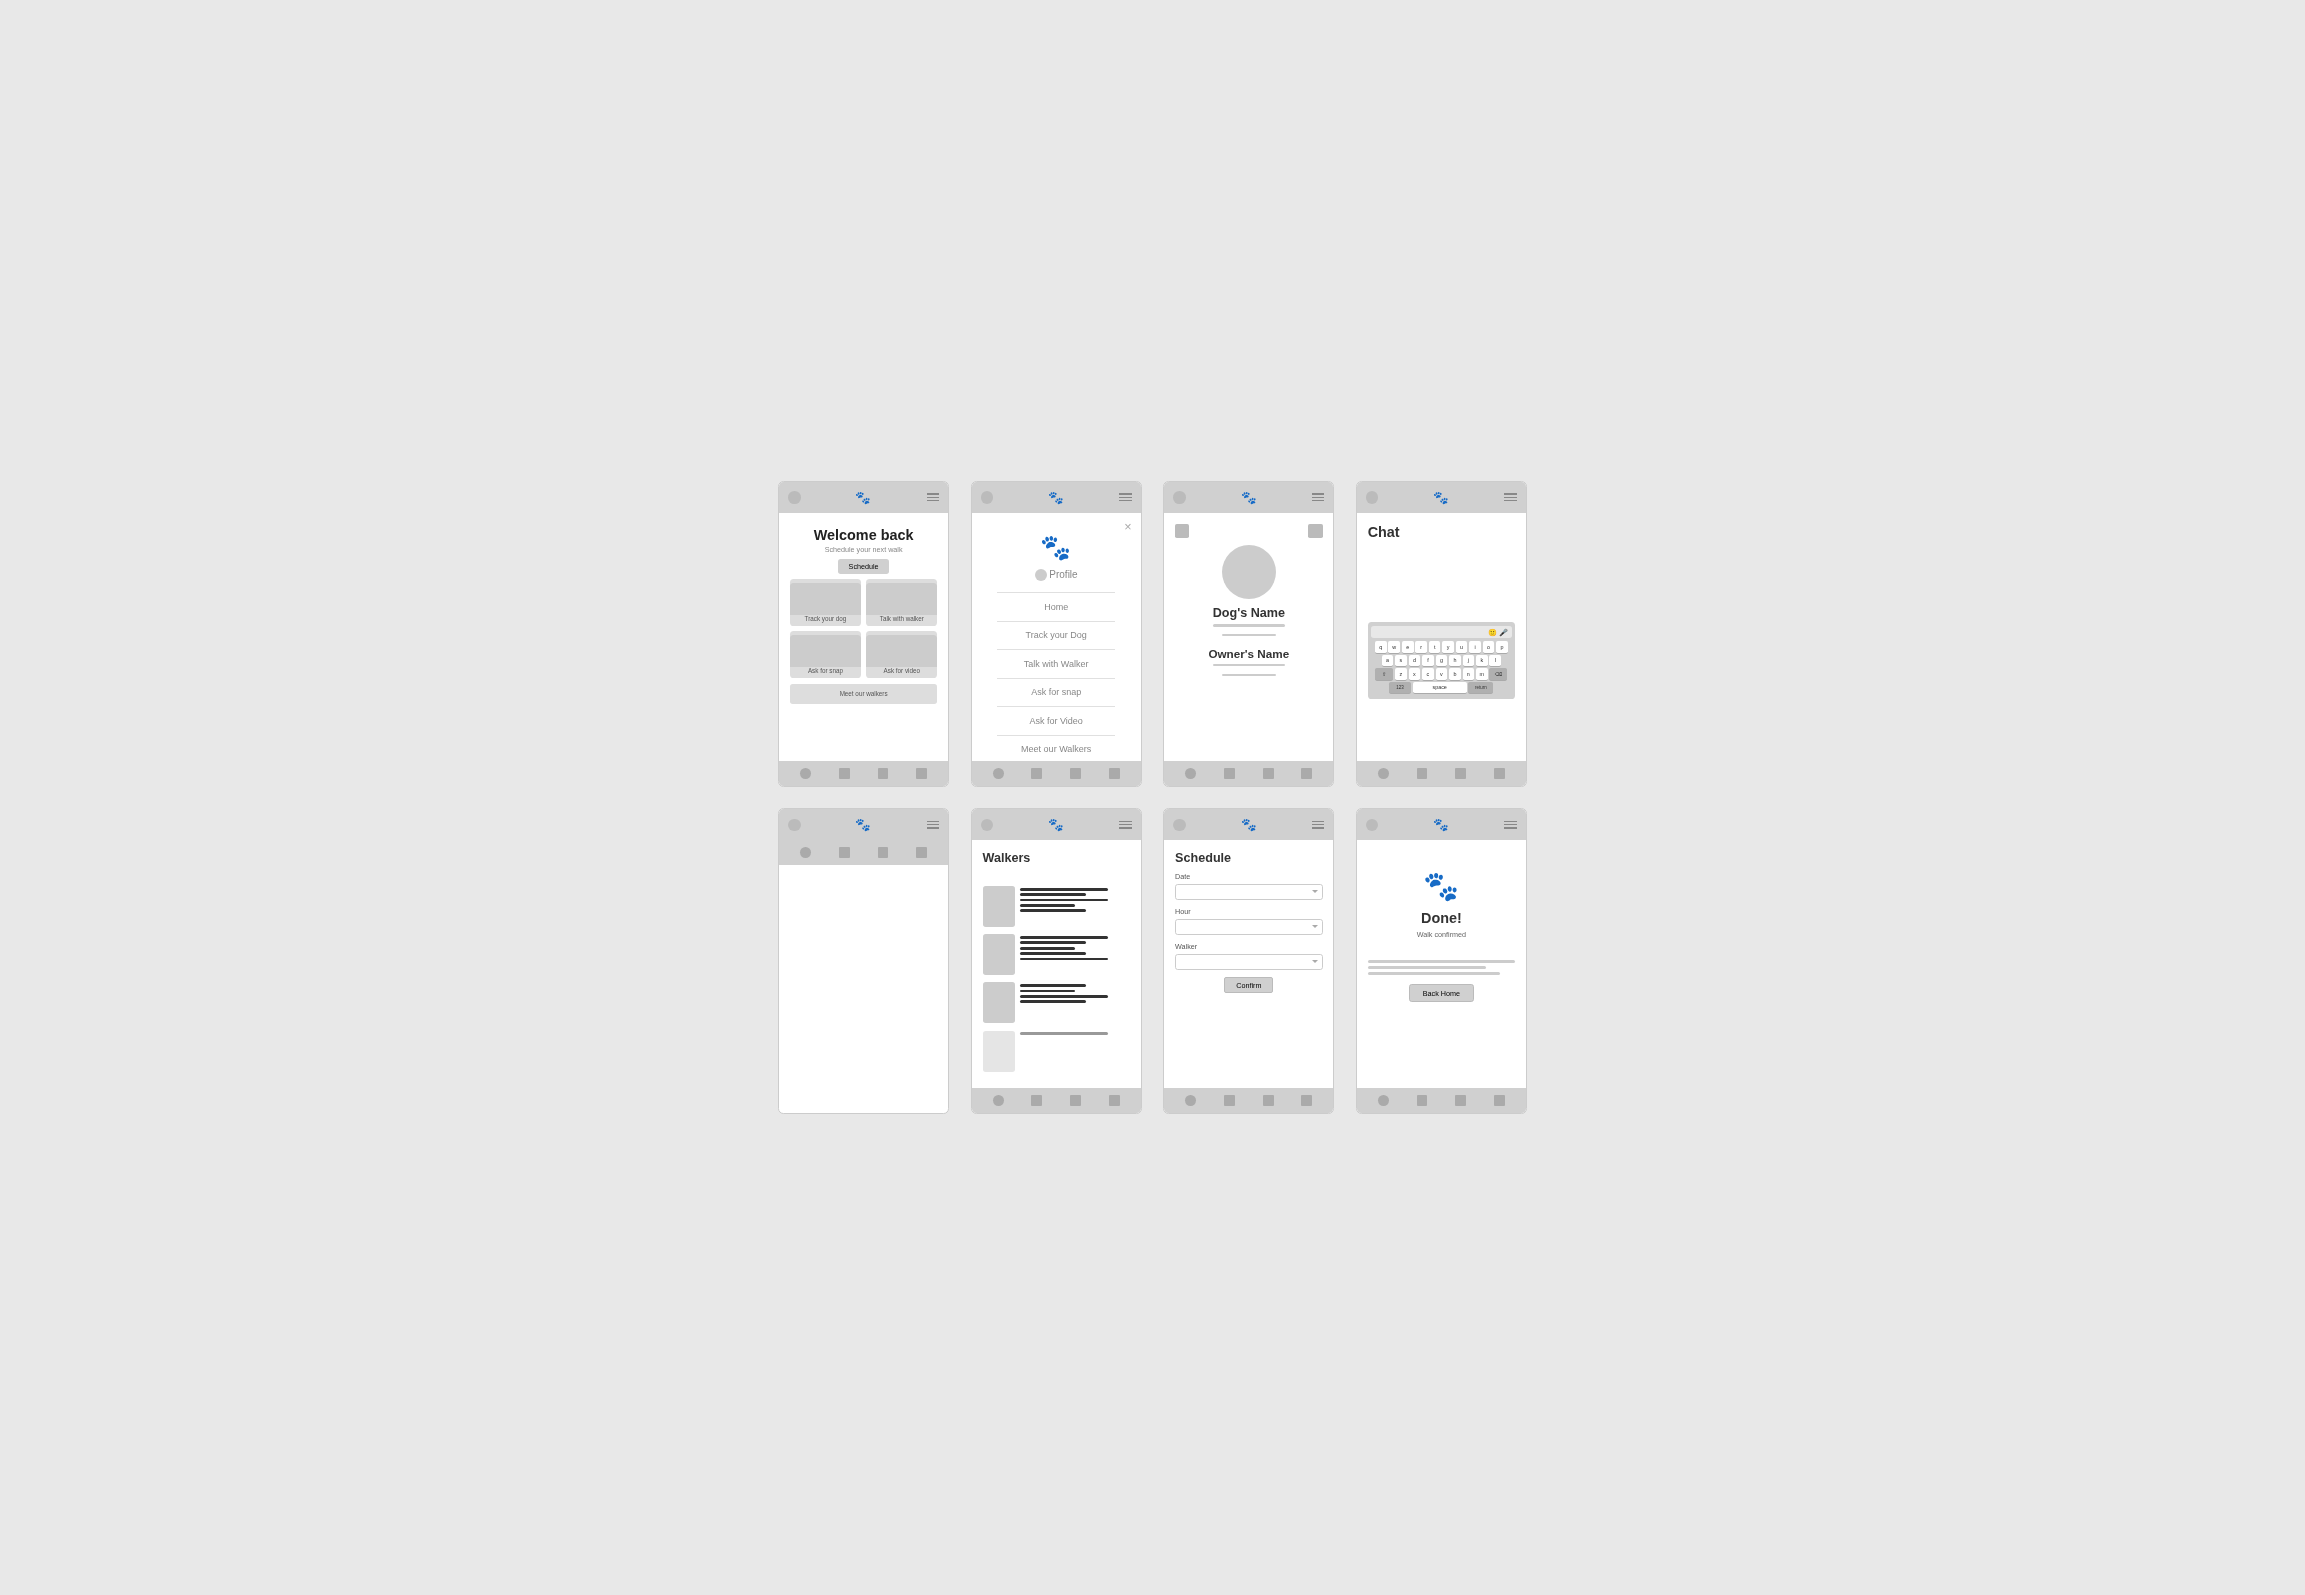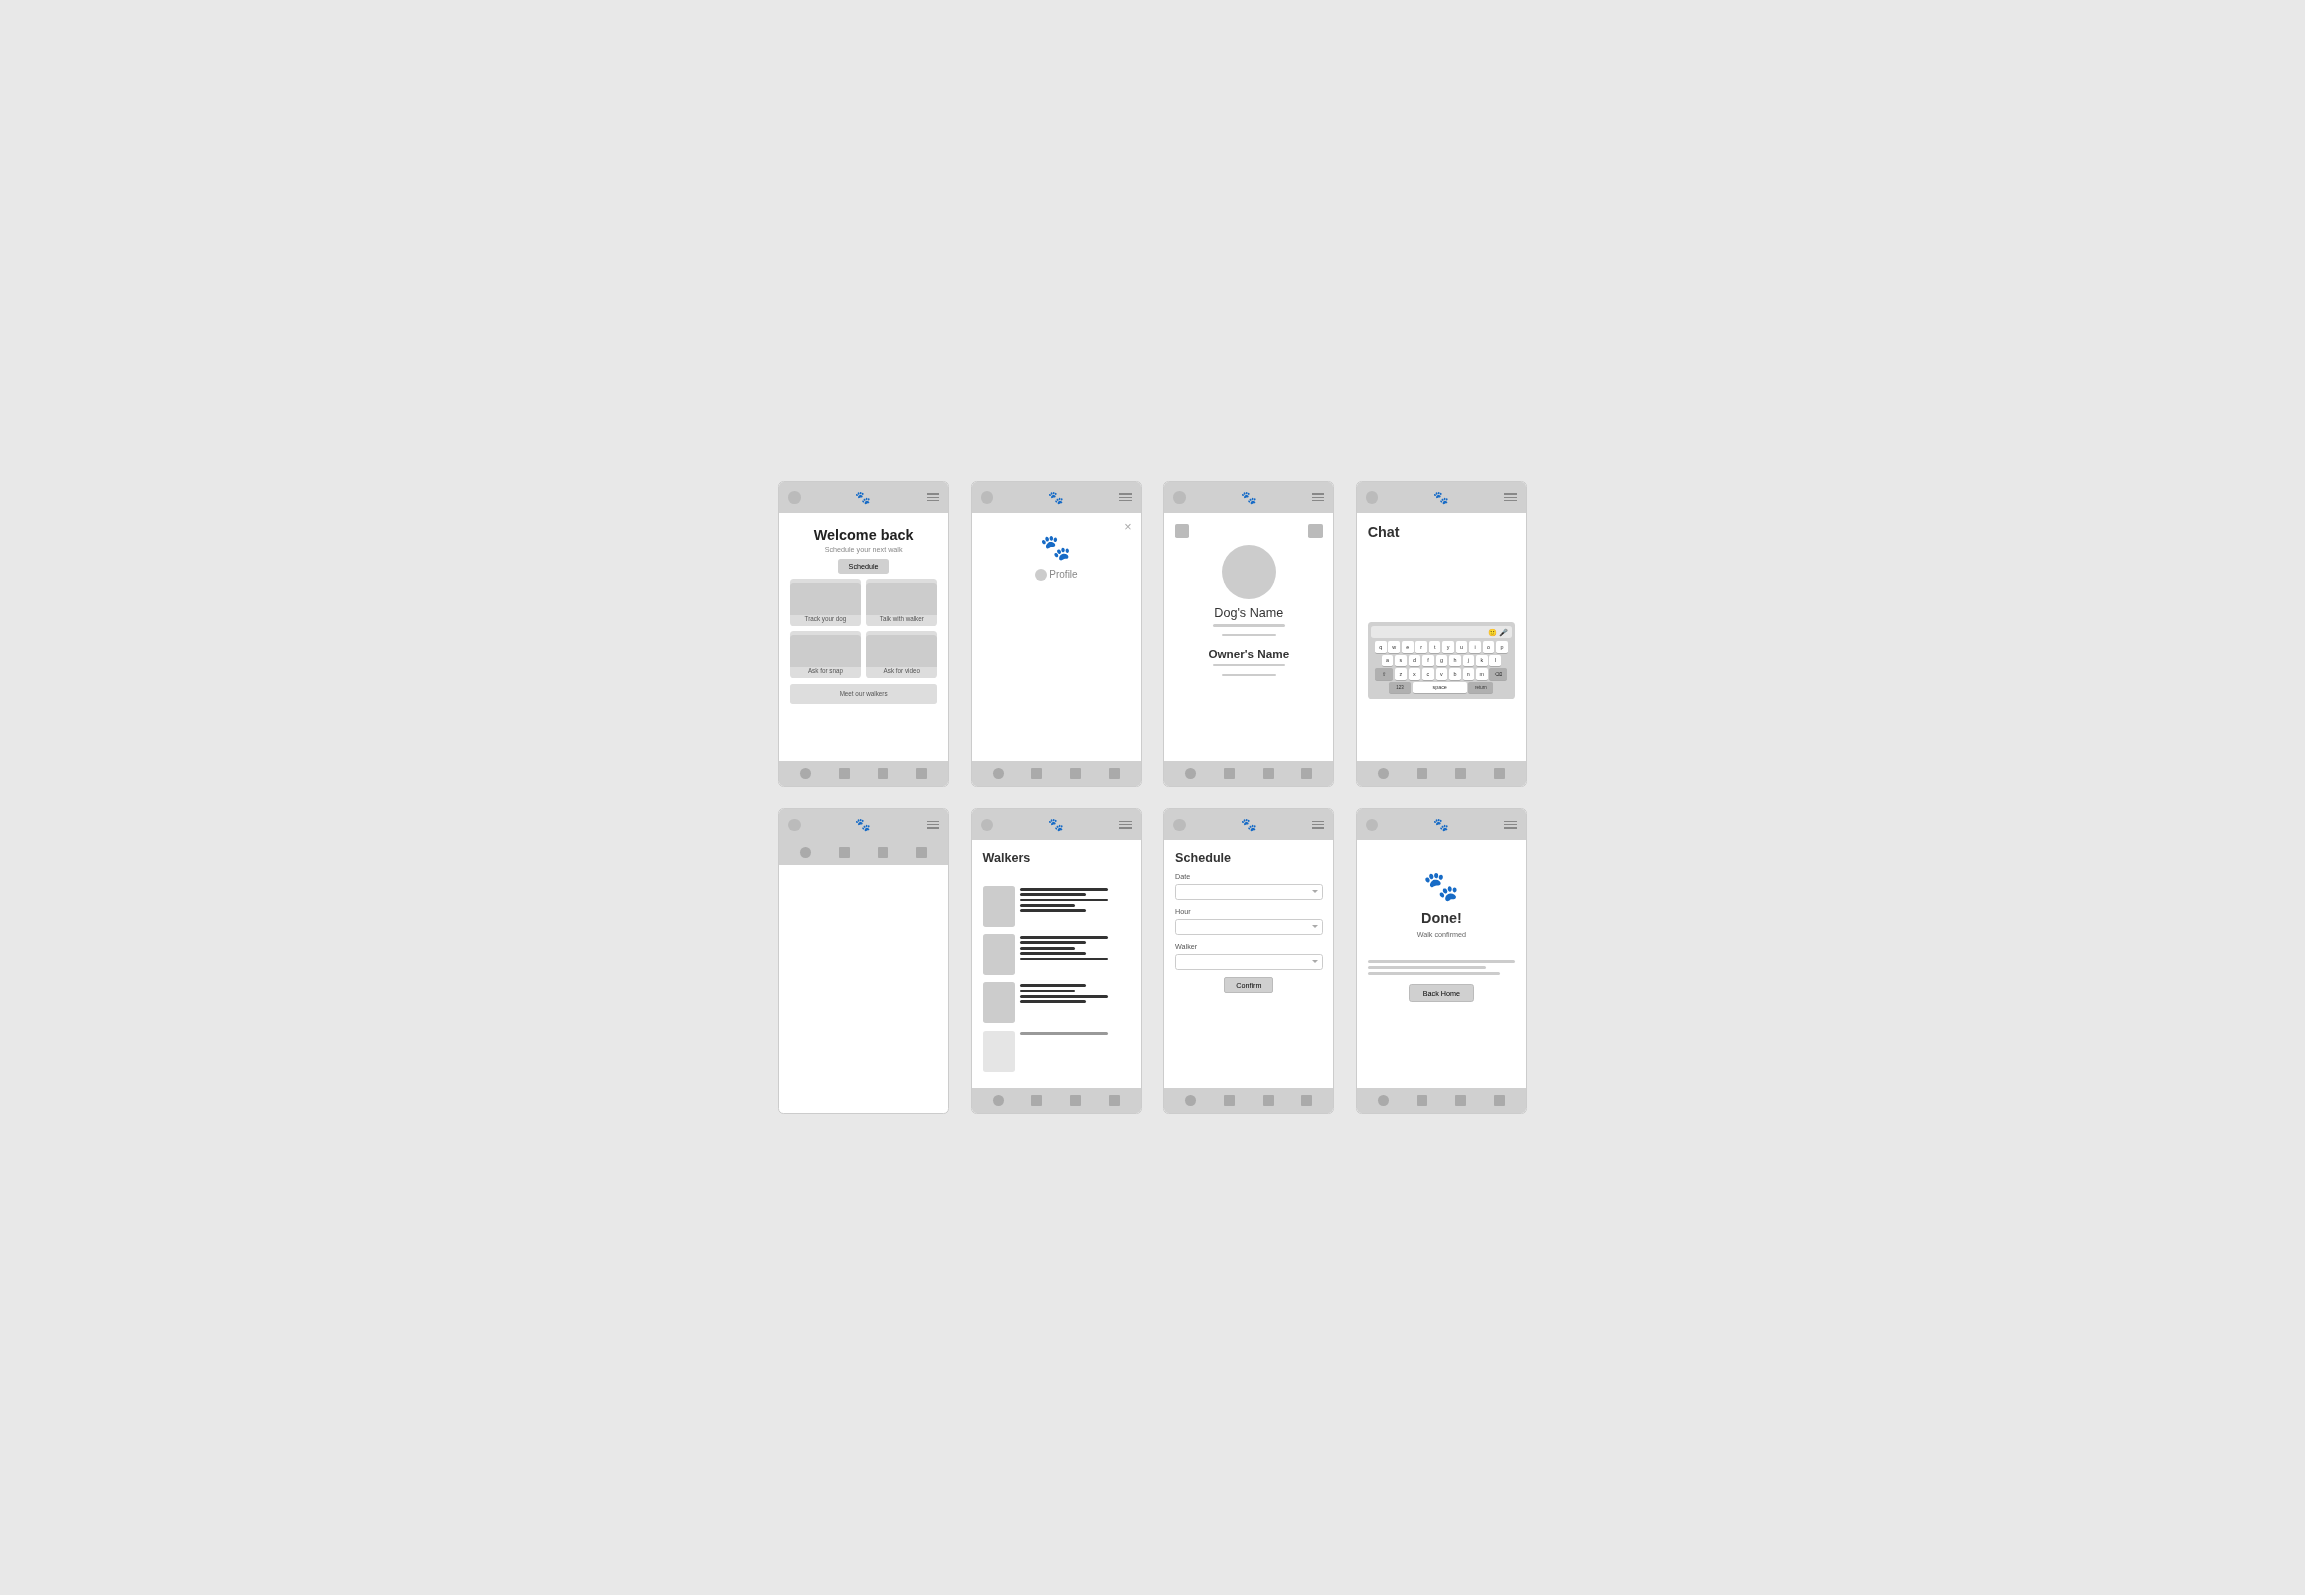--- a/index.html
+++ b/index.html
@@ -203,21 +203,21 @@
       border-radius: 1.8px;
     }
     .avatar-circle {
       width: 54px; height: 54px;
       border-radius: 50%;
       background: #ccc;
       margin: 0 auto 7.2px;
     }
     .dog-name {
       font-size: 12.6px;
-      font-weight: normal;
+      font-weight: bold;
       color: #333;
       text-align: center;
     }
     .name-line {
       width: 72px;
       height: 2.7px;
       background: #ccc;
       margin: 3.6px auto;
       border-radius: 1.8px;
     }
@@ -477,20 +477,34 @@
           <span></span>
       </div>
     </div>
     <div class="phone-body" style="position:relative;">
       <span class="close-btn">×</span>
       <div class="profile-menu">
         <div class="paw-icon-big">🐾</div>
         <div class="profile-row">
           <div class="profile-dot"></div>
           <span class="profile-text">Profile</span>
+        </div>
+        <div class="menu-items">
+          <div class="menu-divider"></div>
+          <span class="menu-item">Home</span>
+          <div class="menu-divider"></div>
+          <span class="menu-item">Track your Dog</span>
+          <div class="menu-divider"></div>
+          <span class="menu-item">Talk with Walker</span>
+          <div class="menu-divider"></div>
+          <span class="menu-item">Ask for snap</span>
+          <div class="menu-divider"></div>
+          <span class="menu-item">Ask for Video</span>
+          <div class="menu-divider"></div>
+          <span class="menu-item">Meet our Walkers</span>
         </div>
       </div>
     </div>
     <div class="phone-footer">
       <div class="pf-btn circle"></div>
       <div class="pf-btn"></div>
       <div class="pf-btn"></div>
       <div class="pf-btn"></div>
     </div>
   </div>

